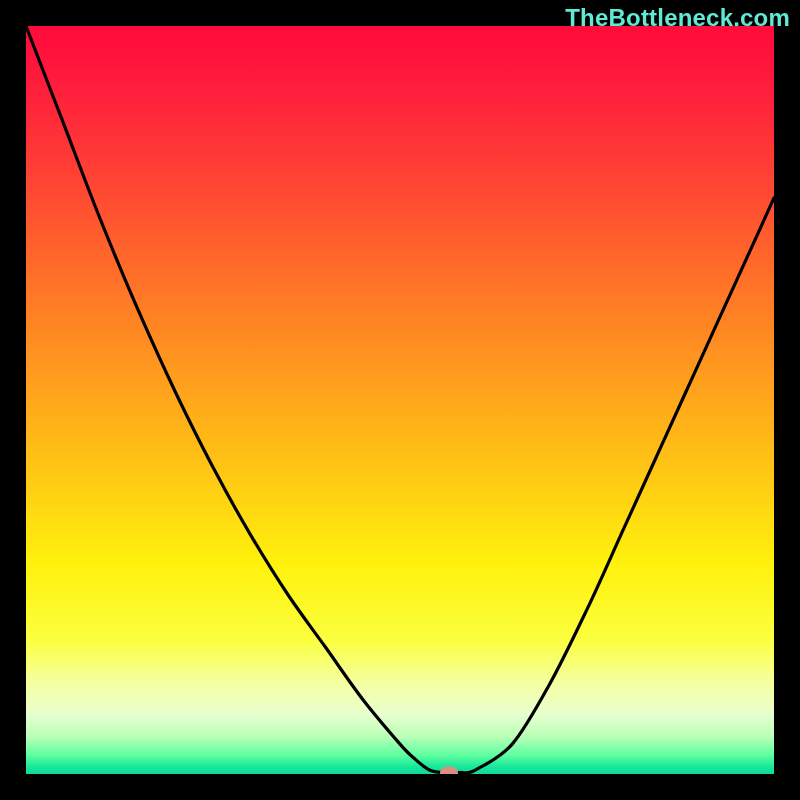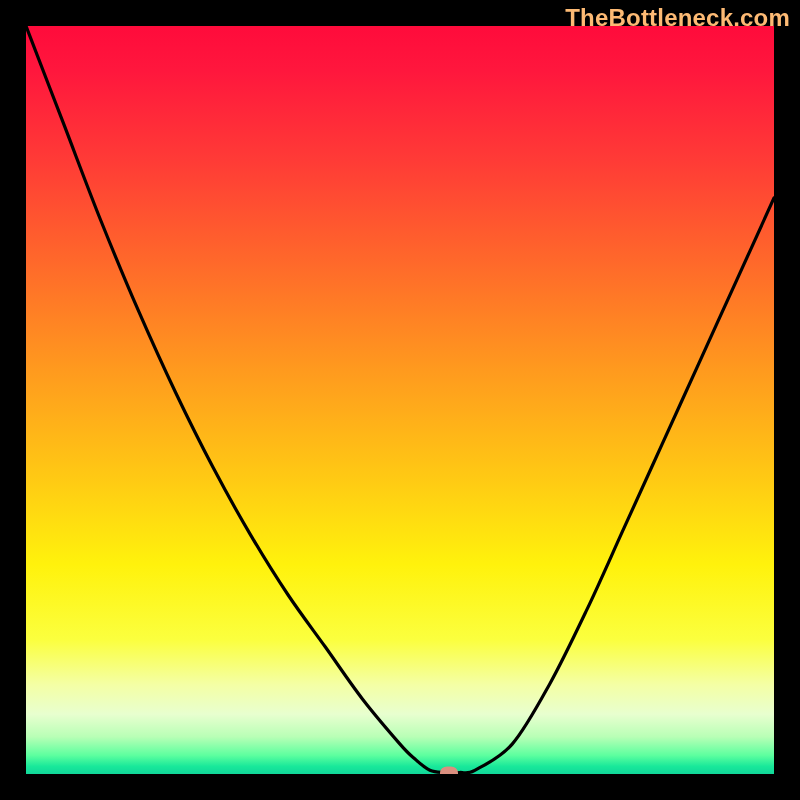--- a/index.html
+++ b/index.html
@@ -14,21 +14,21 @@
   .frame {
     position: relative;
     width: 800px;
     height: 800px;
     background: #000;
   }
   .watermark {
     position: absolute;
     top: 4px;
     right: 10px;
-    color: #fdba74;
+    color: #5eead4;
     font-size: 24px;
     font-weight: 600;
     letter-spacing: 0.2px;
     z-index: 4;
     text-align: center;
   }
   .plot {
     position: absolute;
     left: 26px;
     top: 26px;

